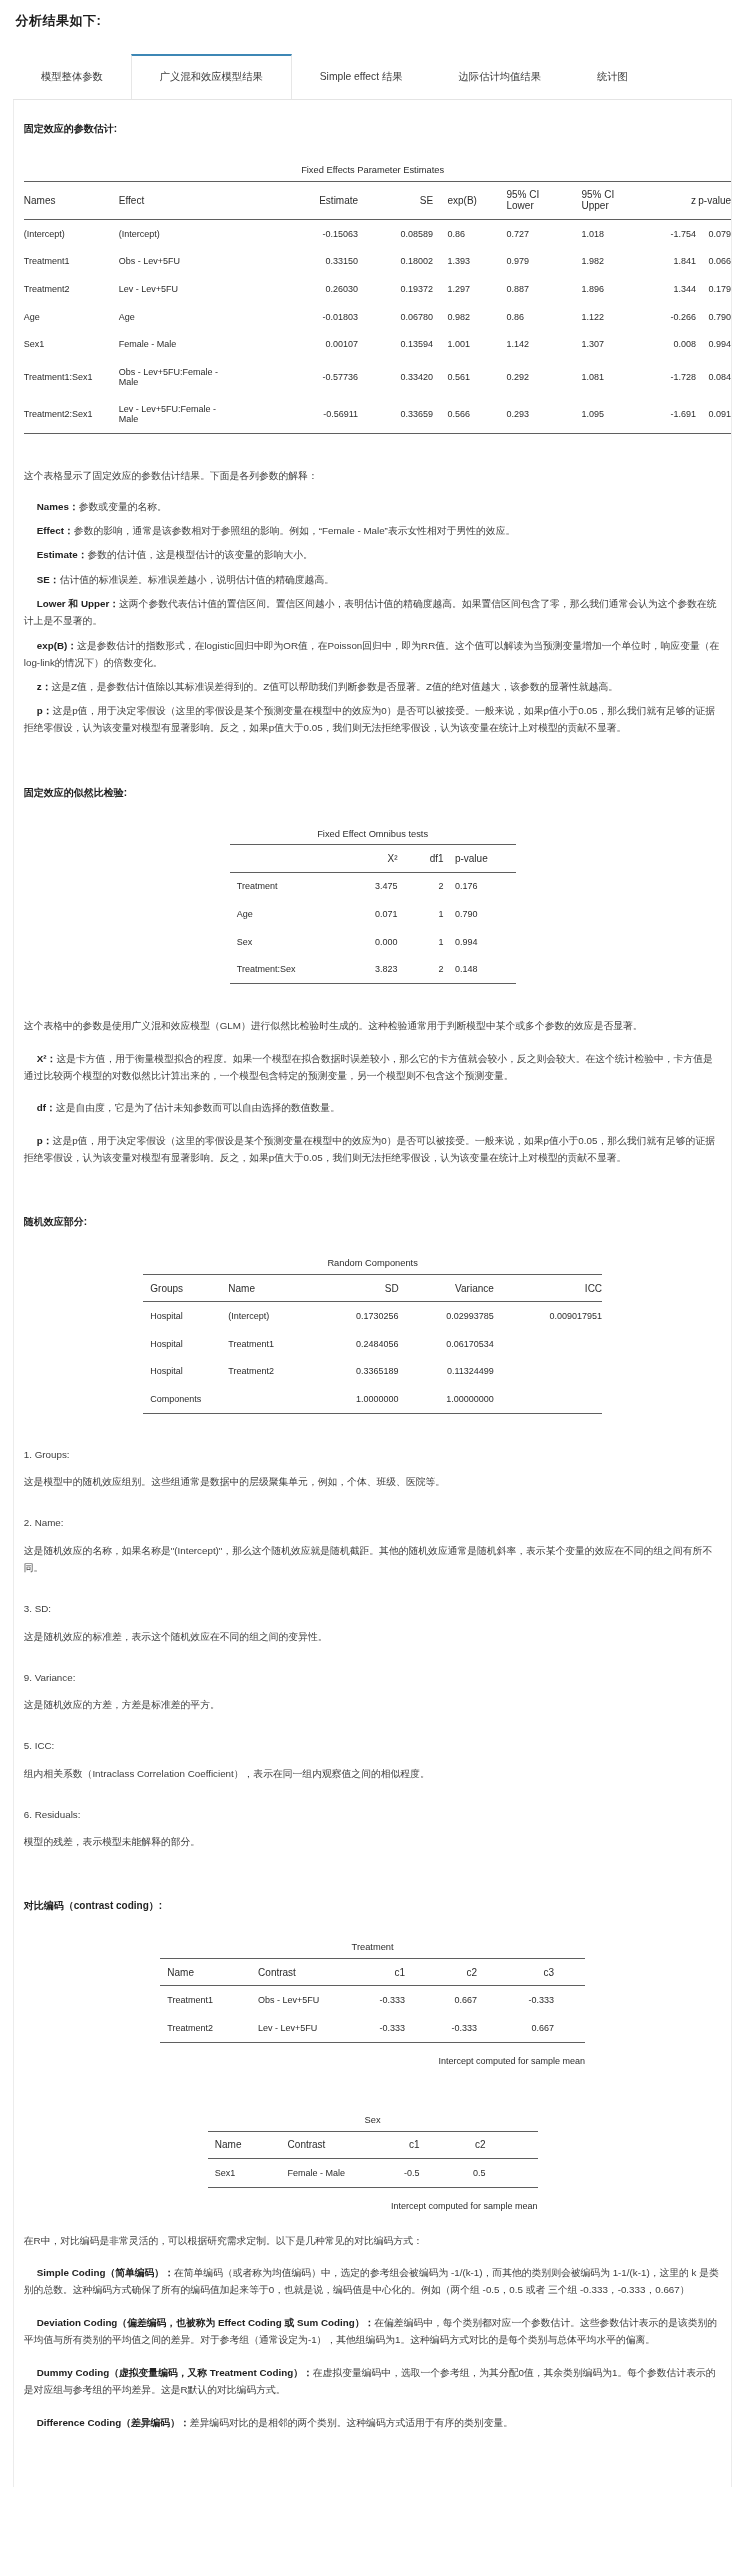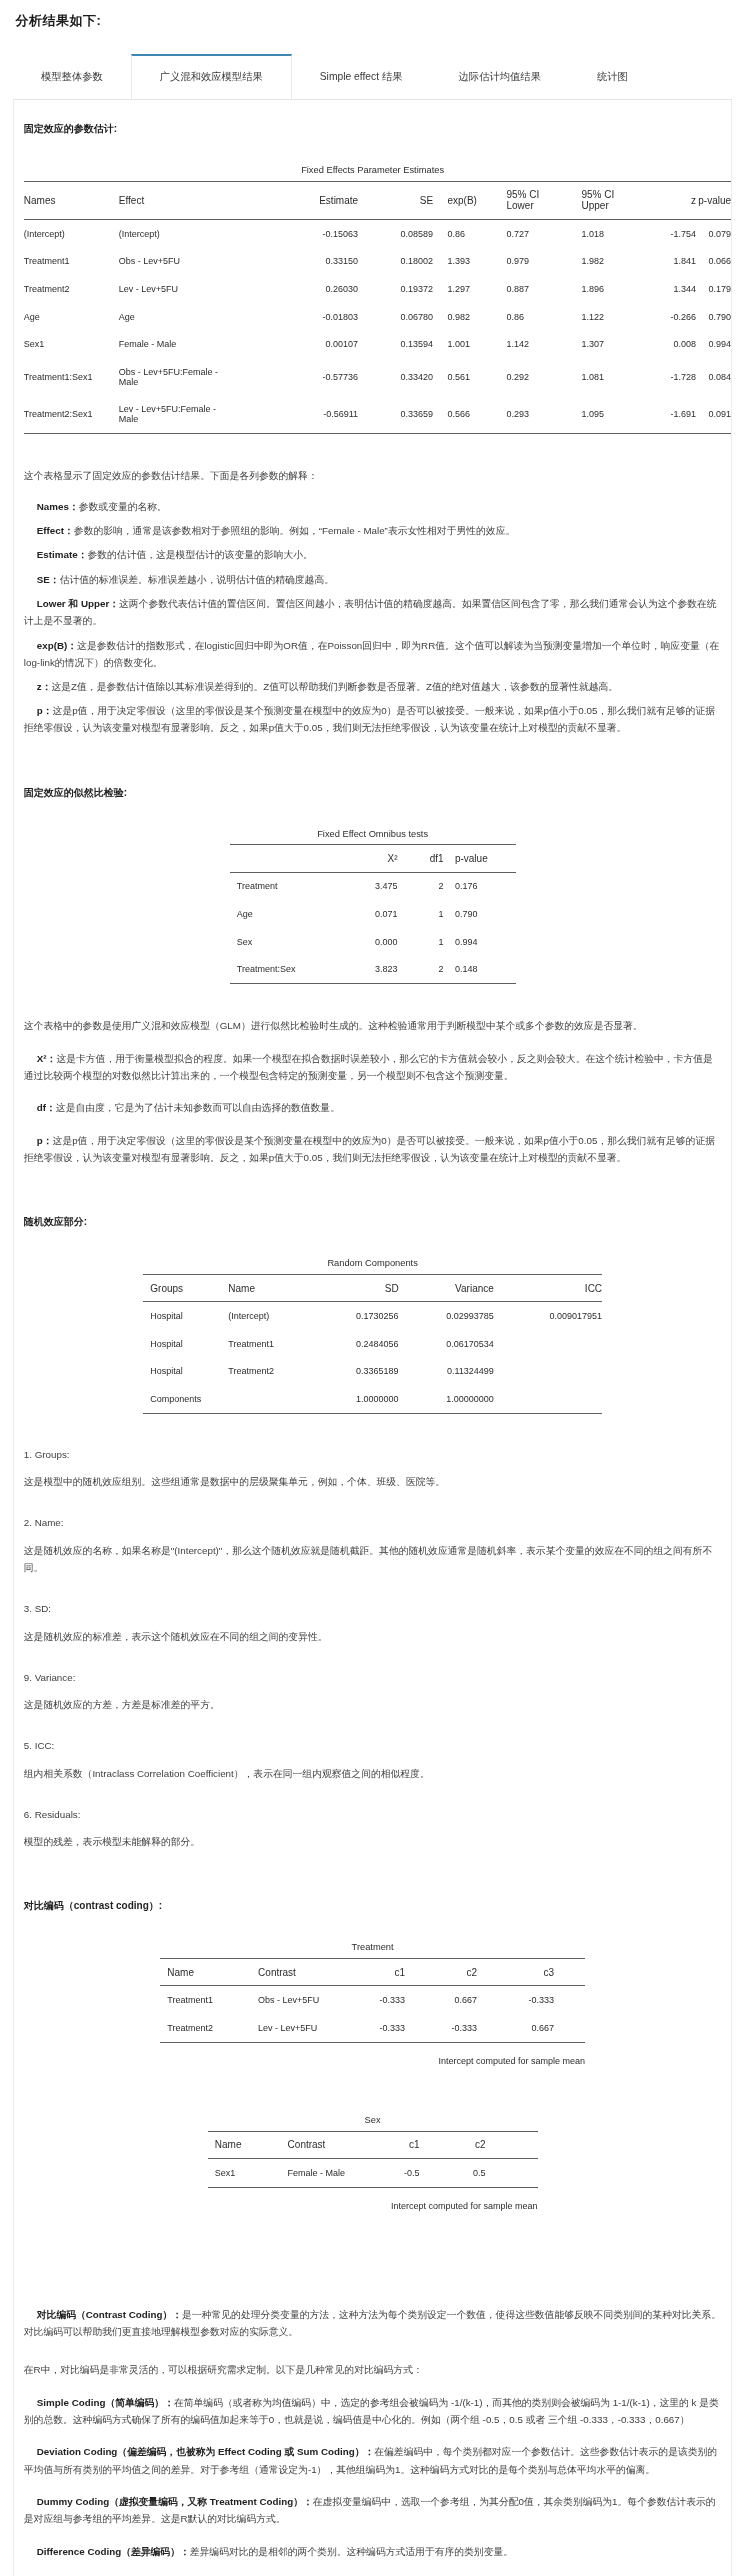--- a/index.html
+++ b/index.html
@@ -357,21 +357,20 @@
             <td>Female - Male</td>
             <td>-0.5</td>
             <td>0.5</td>
           </tr>
         </tbody>
     </table>
     <div style="width:330px;margin:0 auto;">
       <div class="tnote">Intercept computed for sample mean</div>
     </div>
   </div>
-  <p class="para mt-huge"><b>对比编码（Contrast Coding）：</b><span>是一种常见的处理分类变量的方法，这种方法为每个类别设定一个数值，使得这些数值能够反映不同类别间的某种对比关系。对比编码可以帮助我们更直接地理解模型参数对应的实际意义。</span></p>
   <p class="para" style="margin-top:20.6px;">在R中，对比编码是非常灵活的，可以根据研究需求定制。以下是几种常见的对比编码方式：</p>
   <div class="defs defs-wide">
       <p><b>Simple Coding（简单编码）：</b>在简单编码（或者称为均值编码）中，选定的参考组会被编码为 -1/(k-1)，而其他的类别则会被编码为 1-1/(k-1)，这里的 k 是类别的总数。这种编码方式确保了所有的编码值加起来等于0，也就是说，编码值是中心化的。例如（两个组 -0.5，0.5 或者 三个组 -0.333，-0.333，0.667）</p>
       <p><b>Deviation Coding（偏差编码，也被称为 Effect Coding 或 Sum Coding）：</b>在偏差编码中，每个类别都对应一个参数估计。这些参数估计表示的是该类别的平均值与所有类别的平均值之间的差异。对于参考组（通常设定为-1），其他组编码为1。这种编码方式对比的是每个类别与总体平均水平的偏离。</p>
       <p><b>Dummy Coding（虚拟变量编码，又称 Treatment Coding）：</b>在虚拟变量编码中，选取一个参考组，为其分配0值，其余类别编码为1。每个参数估计表示的是对应组与参考组的平均差异。这是R默认的对比编码方式。</p>
       <p><b>Difference Coding（差异编码）：</b>差异编码对比的是相邻的两个类别。这种编码方式适用于有序的类别变量。</p>
     </div>
 
 </div>
 

